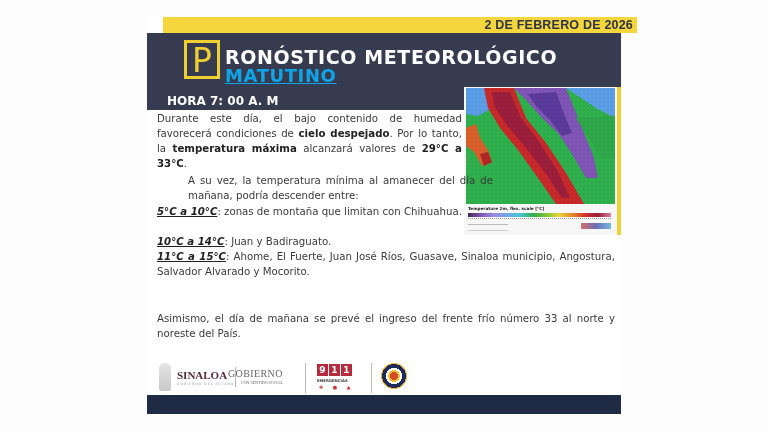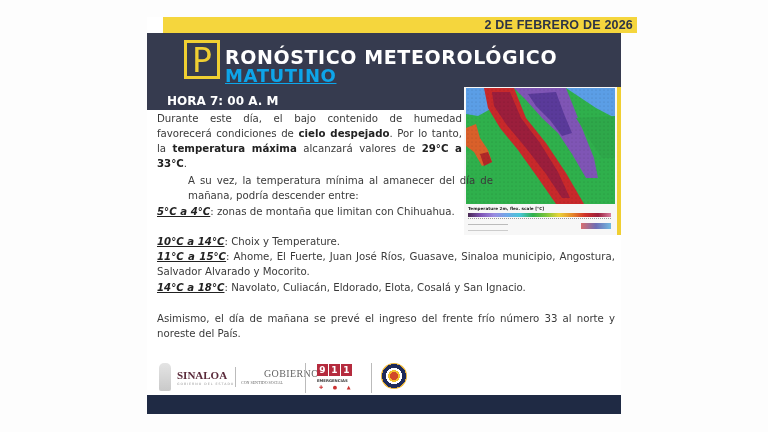--- a/index.html
+++ b/index.html
@@ -34,21 +34,21 @@
   .wide { width:458px; }
   .b { font-weight:bold; color:#222; }
   .range { font-weight:bold; font-style:italic; text-decoration:underline; color:#222; }
   .logos { position:absolute; left:0; top:340px; width:474px; height:38px; }
   .logo-sinaloa-emblem { position:absolute; left:12px; top:6px; width:12px; height:28px;
      background:linear-gradient(180deg,#e4e4e4,#c9c9c9); border-radius:5px 5px 2px 2px; }
   .logo-sinaloa { position:absolute; left:30px; top:12px; font-family:"Liberation Serif", serif;
      font-weight:bold; font-size:11px; color:#5a2a3a; }
   .logo-sinaloa-sub { position:absolute; left:30px; top:25px; font-size:3.2px; color:#999; letter-spacing:1px; }
   .sep { position:absolute; width:1px; background:#bbb; }
-  .logo-gob { position:absolute; left:81px; top:11px; font-family:"Liberation Serif", serif; font-size:10px; color:#666; letter-spacing:0.4px;margin-left:36px; }
+  .logo-gob { position:absolute; left:81px; top:11px; font-family:"Liberation Serif", serif; font-size:10px; color:#666; letter-spacing:0.4px; }
   .logo-gob-sub { position:absolute; left:94px; top:23px; font-family:"Liberation Serif", serif; font-size:4px; color:#666; }
   .logo-911 { position:absolute; left:170px; top:7px; width:35px; height:12px; display:flex; gap:1px; }
   .logo-911 span { flex:1; background:#b52b3e; color:#fff; font-size:9px; font-weight:bold; text-align:center; line-height:12px; }
   .logo-911-sub { position:absolute; left:170px; top:21px; font-size:3.8px; color:#333; font-weight:bold; }
   .logo-911-icons { position:absolute; left:172px; top:27px; font-size:5px; color:#c33; letter-spacing:4px; }
   .logo-pc { position:absolute; left:234px; top:6px; width:26px; height:26px; border-radius:50%;
      background:radial-gradient(circle,#d14a2a 0 4px,#f1c232 4px 6px,#ffffff 6px 8px,#1e2a5a 8px 12px,#e8b030 12px 13px); }
   .bottom-bar { position:absolute; left:0; top:378px; width:474px; height:19px; background:#1f2a44; }
 </style>
 </head>
@@ -95,34 +95,31 @@
     <div class="map-brand"></div>
   </div>
 
   <div class="body-text narrow" style="top:94px;">
     <span>Durante este día, el bajo contenido de humedad favorecerá condiciones de </span><span class="b">cielo despejado</span><span>. Por lo tanto, la </span><span class="b">temperatura máxima</span><span> alcanzará valores de </span><span class="b">29°C a 33°C</span><span>.</span>
   </div>
 
   <div class="body-text narrow" style="top:156px;margin-left:31px;">A su vez, la temperatura mínima al amanecer del día de mañana, podría descender entre:</div>
 
   <div class="body-text narrow" style="top:187px;">
-    <span class="range">5°C a 4°C</span><span>: zonas de montaña que limitan con Chihuahua.</span>
+    <span class="range">5°C a 10°C</span><span>: zonas de montaña que limitan con Chihuahua.</span>
   </div>
 
   <div class="body-text wide" style="top:217px;">
-    <span class="range">10°C a 14°C</span><span>: Choix y Temperature.</span>
+    <span class="range">10°C a 14°C</span><span>: Juan y Badiraguato.</span>
   </div>
 
   <div class="body-text wide" style="top:232px;">
     <span class="range">11°C a 15°C</span><span>: Ahome, El Fuerte, Juan José Ríos, Guasave, Sinaloa municipio, Angostura, Salvador Alvarado y Mocorito.</span>
   </div>
 
-  <div class="body-text wide" style="top:263px;">
-    <span class="range">14°C a 18°C</span><span>: Navolato, Culiacán, Eldorado, Elota, Cosalá y San Ignacio.</span>
-  </div>
 
 
   <div class="body-text wide" style="top:294px;">Asimismo, el día de mañana se prevé el ingreso del frente frío número 33 al norte y noreste del País.</div>
 
   <div class="logos">
     <div class="logo-sinaloa-emblem"></div>
     <div class="logo-sinaloa">SINALOA</div>
     <div class="logo-sinaloa-sub">GOBIERNO DEL ESTADO</div>
     <div class="sep" style="left:88px; top:10px; height:20px;"></div>
     <div class="logo-gob">GOBIERNO</div>

